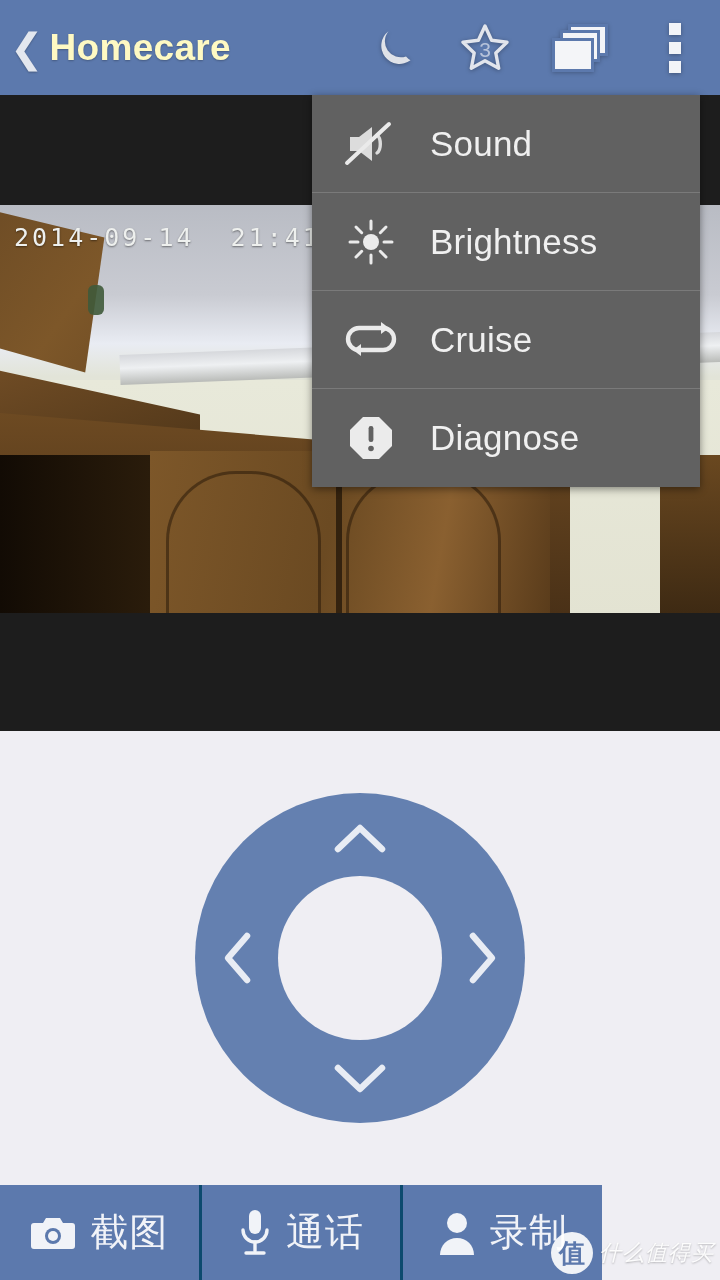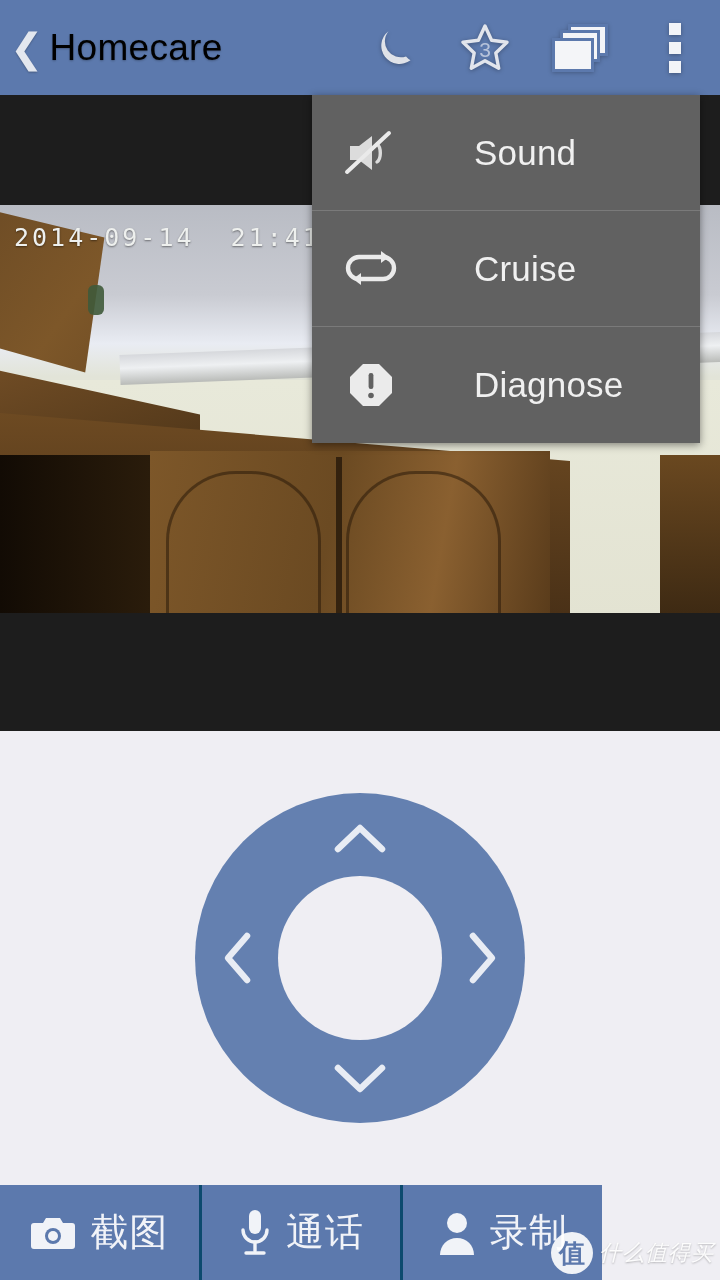--- a/index.html
+++ b/index.html
@@ -20,21 +20,21 @@
   .back-wrap {
     display: flex; align-items: center; height: 95px;
     padding-left: 10px; padding-right: 8px;
   }
   .back-chevron {
     color: #e3e7ef; font-size: 40px; line-height: 1;
     margin-right: 6px; font-weight: 300;
     text-shadow: 0 1px 2px rgba(0,0,0,.28);
   }
   .page-title {
-    color: #000000; font-size: 37px; font-weight: 400;
+    color: #fef9c3; font-size: 37px; font-weight: 700;
     letter-spacing: .3px; white-space: nowrap;
     text-shadow: 0 1px 2px rgba(0,0,0,.25);
   }
   .topbar-actions {
     margin-left: auto; display: flex; align-items: center; height: 95px;
   }
   .tb-btn {
     width: 90px; height: 95px;
     display: flex; align-items: center; justify-content: center;
   }
@@ -149,23 +149,22 @@
   }
 
   
   .menu {
     position: absolute; left: 312px; top: 95px; width: 388px;
     background: #616161;
     box-shadow: 0 2px 8px rgba(0,0,0,.45);
     z-index: 30;
   }
   .menu-item {
-    height: 116px; display: flex; align-items: center;
+    height: 98px; display: flex; align-items: center;
     border-bottom: 1px solid #7a7a7a;
-    gap: 44px;
   }
   .menu-item:last-child { border-bottom: none; text-align: center; }
   .mi-icon {
     width: 118px; display: flex; align-items: center; justify-content: center;
     flex: 0 0 118px;
   }
   .mi-icon svg { display: block; }
   .mi-label {
     color: #f0f0f0; font-size: 35px; font-weight: 400; letter-spacing: .2px;
   }
@@ -306,20 +305,38 @@
       <span class="mi-icon">
         <svg width="54" height="50" viewBox="0 0 54 50">
           <path d="M6 18h9l13-10v34L15 32H6z" fill="#dcdcdc"></path>
           <path d="M33 16c4.4 3.2 4.4 14.8 0 18" fill="none" stroke="#dcdcdc" stroke-width="3.4" stroke-linecap="round"></path>
           <path d="M3 44 L45 5" stroke="#eaeaea" stroke-width="4" stroke-linecap="round"></path>
         </svg>
       </span>
       <span class="mi-label">Sound</span>
     </div>
 
+    <div class="menu-item">
+      <span class="mi-icon">
+        <svg width="48" height="48" viewBox="0 0 48 48">
+          <circle cx="24" cy="24" r="8" fill="#ebebeb"></circle>
+          <g stroke="#ebebeb" stroke-width="3" stroke-linecap="round">
+            <line x1="24" y1="3" x2="24" y2="11"></line>
+            <line x1="24" y1="37" x2="24" y2="45"></line>
+            <line x1="3" y1="24" x2="11" y2="24"></line>
+            <line x1="37" y1="24" x2="45" y2="24"></line>
+            <line x1="9" y1="9" x2="14.7" y2="14.7"></line>
+            <line x1="33.3" y1="33.3" x2="39" y2="39"></line>
+            <line x1="39" y1="9" x2="33.3" y2="14.7"></line>
+            <line x1="14.7" y1="33.3" x2="9" y2="39"></line>
+          </g>
+        </svg>
+      </span>
+      <span class="mi-label">Brightness</span>
+    </div>
 
     <div class="menu-item">
       <span class="mi-icon">
         <svg width="56" height="36" viewBox="0 0 56 36">
           <path d="M16 6 H40 a11 11 0 0 1 0 22 H16 a11 11 0 0 1 0-22 Z" fill="none" stroke="#ebebeb" stroke-width="4.4" stroke-linecap="round"></path>
           <path d="M38 0 l8 6 -8 6" fill="#ebebeb"></path>
           <path d="M18 22 l-8 6 8 6" fill="#ebebeb"></path>
         </svg>
       </span>
       <span class="mi-label">Cruise</span>

